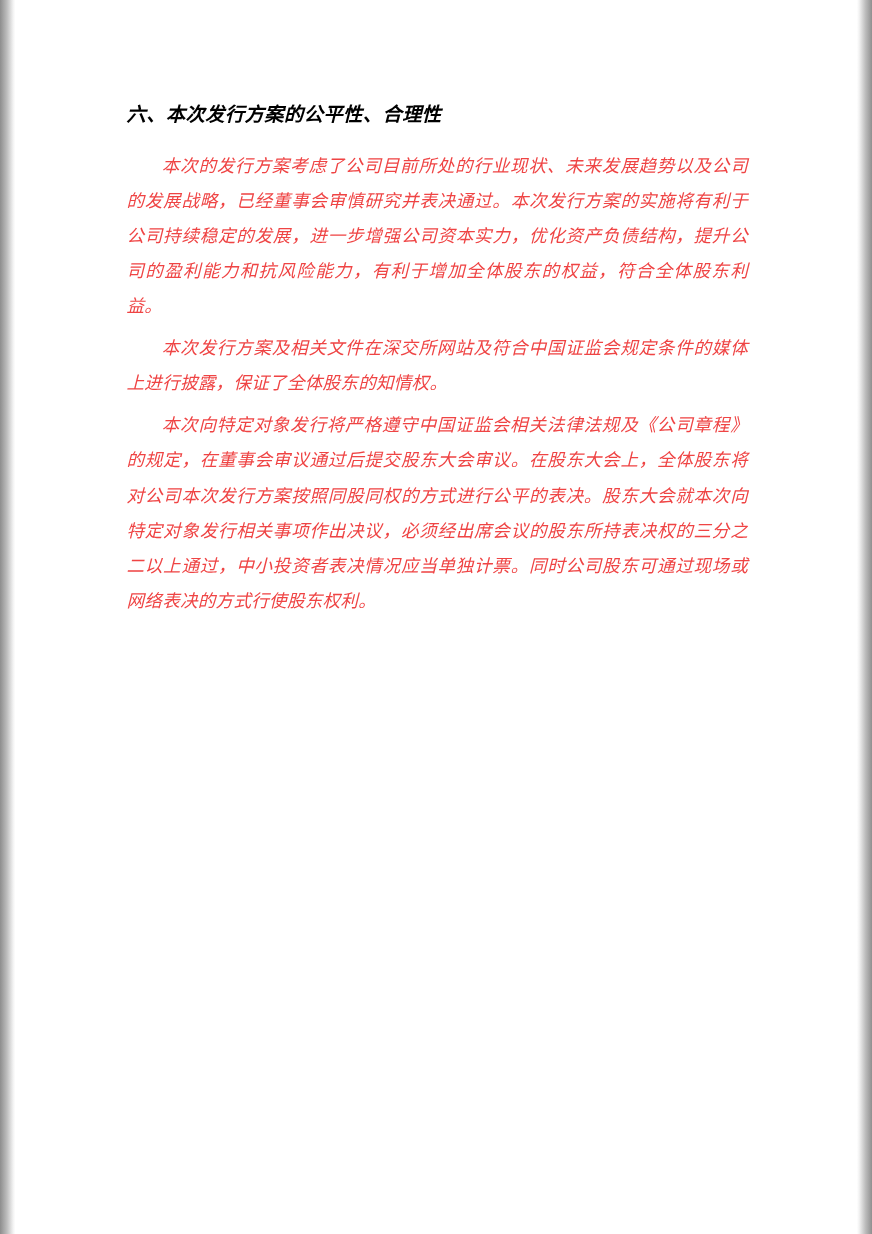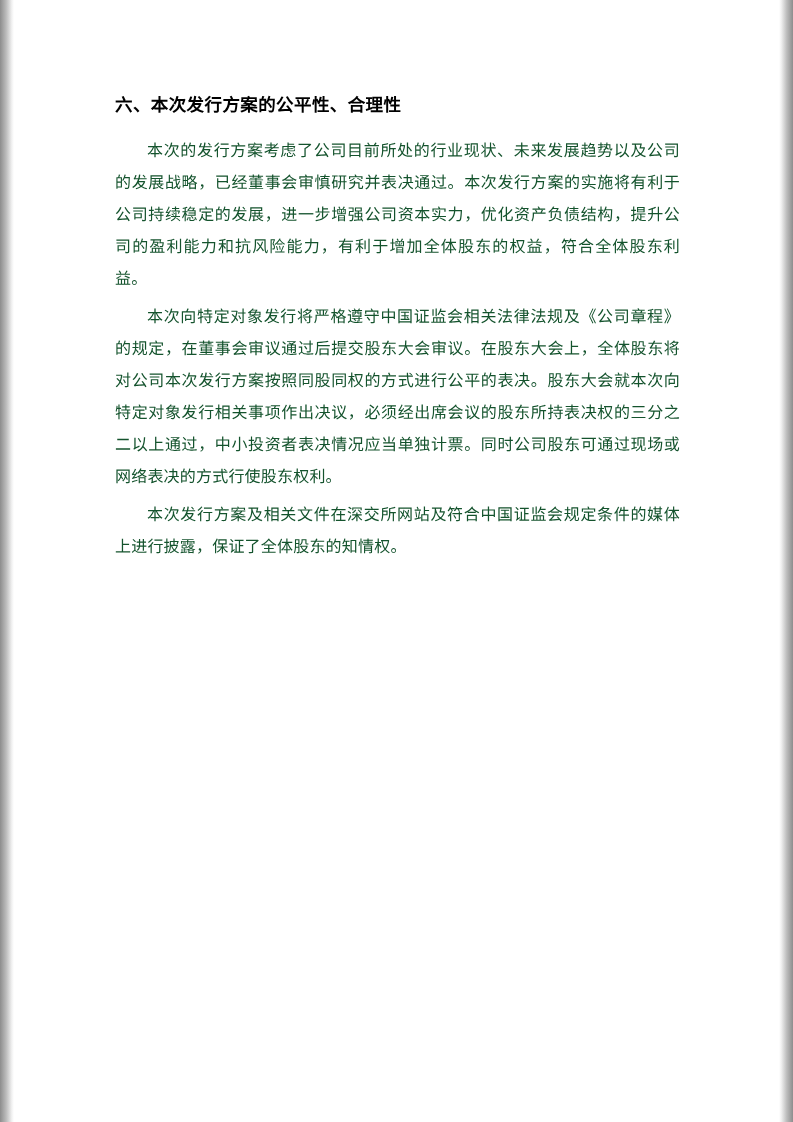--- a/index.html
+++ b/index.html
@@ -35,59 +35,60 @@
     position: absolute;
     top: 0; right: 0; bottom: 0;
     width: 14px;
     background: linear-gradient(to left, #8d8d8d 0%, #bdbdbd 45%, #f2f2f2 85%, #ffffff 100%);
   }
   .content {
     position: absolute;
     left: 115px;
     top: 90px;
     width: 565px;
+    font-style: italic;
   }
   h2.heading {
     font-family: "DejaVu Sans", "Liberation Sans", sans-serif;
     font-weight: bold;
     font-size: 17.5px;
     line-height: 1.75;
     color: #000000;
     margin: 0 0 14px 0;
     letter-spacing: 0.4px;
   }
   h2.heading-2 {
     margin-top: 34px;
     margin-bottom: 14px;
     line-height: 2.0;
   }
   p.para {
     font-family: "DejaVu Serif", "Liberation Serif", serif;
     font-size: 16px;
     line-height: 2.0;
-    color: #14532d;
+    color: #ef4444;
     margin: 0 0 6px 0;
     text-align: justify;
     text-justify: inter-ideograph;
     text-indent: 2em;
     letter-spacing: 0.2px;
   }
   p.para:last-child { margin-bottom: 0; }
 </style>
 </head>
 <body>
 
 <div class="page">
   <div class="content">
 
     <h2 class="heading heading-1">六、本次发行方案的公平性、合理性</h2>
 
     <p class="para">本次的发行方案考虑了公司目前所处的行业现状、未来发展趋势以及公司的发展战略，已经董事会审慎研究并表决通过。本次发行方案的实施将有利于公司持续稳定的发展，进一步增强公司资本实力，优化资产负债结构，提升公司的盈利能力和抗风险能力，有利于增加全体股东的权益，符合全体股东利益。</p>
 
+    <p class="para">本次发行方案及相关文件在深交所网站及符合中国证监会规定条件的媒体上进行披露，保证了全体股东的知情权。</p>
+
     <p class="para">本次向特定对象发行将严格遵守中国证监会相关法律法规及《公司章程》的规定，在董事会审议通过后提交股东大会审议。在股东大会上，全体股东将对公司本次发行方案按照同股同权的方式进行公平的表决。股东大会就本次向特定对象发行相关事项作出决议，必须经出席会议的股东所持表决权的三分之二以上通过，中小投资者表决情况应当单独计票。同时公司股东可通过现场或网络表决的方式行使股东权利。</p>
-
-    <p class="para">本次发行方案及相关文件在深交所网站及符合中国证监会规定条件的媒体上进行披露，保证了全体股东的知情权。</p>
 
 
 
 
   </div>
 </div>
 
 </body></html>

